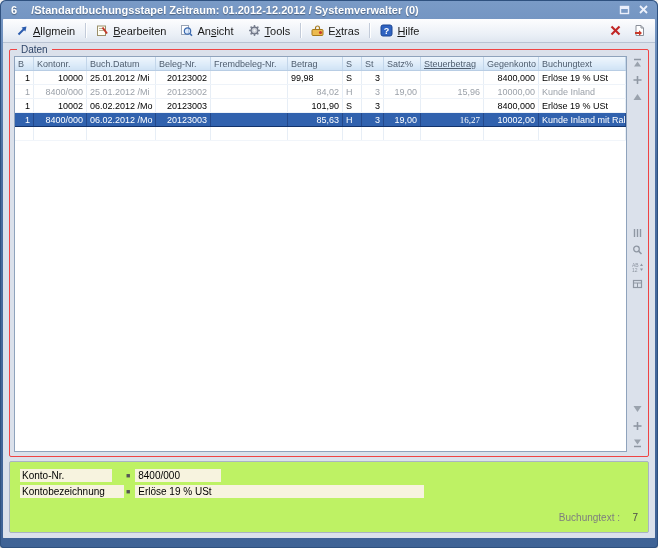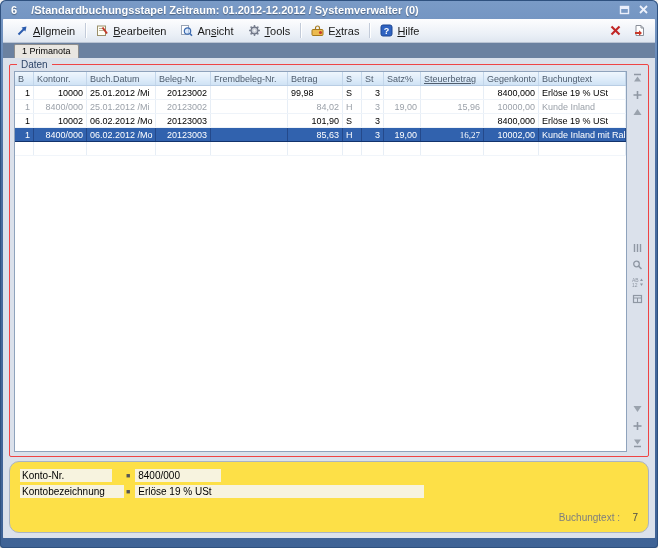--- a/index.html
+++ b/index.html
@@ -43,22 +43,22 @@
   tr.selected td{background:#3162ae;color:#fff;border-right-color:#24498b;
     border-top:1px solid #12336c;border-bottom:1px solid #12336c;}
   tr.filler td{border-bottom:1px solid #f1f5fa;}
   
   .navstrip{position:absolute;right:4px;top:8px;bottom:6px;width:14px;}
   .navgroup{display:flex;flex-direction:column;align-items:center;gap:7px;}
   .navgroup.mid{position:absolute;top:170px;left:0;right:0;}
   .navgroup.bot{position:absolute;bottom:2px;left:0;right:0;}
   .navico{width:11px;height:10px;display:flex;align-items:center;justify-content:center;}
   
-  .panel{position:absolute;left:6px;right:6px;bottom:5px;height:70px;background:#fde047;border:1px solid #a9b3c4;
-    border-radius:10px;font-size:10px;color:#000;}
+  .panel{position:absolute;left:6px;right:6px;bottom:5px;height:70px;background:#bef264;border:1px solid #a9b3c4;
+    border-radius:2px;font-size:10px;color:#000;}
   .frow{position:absolute;left:10px;height:13px;display:flex;align-items:center;}
   .flabel{background:#f7f3df;padding:0 2px;height:13px;line-height:13px;}
   .fbullet{color:#555;font-size:7px;margin:0 5px 0 0;}
   .fvalue{background:#f7f3df;padding:0 3px;height:13px;line-height:13px;}
   .saldo-num{display:inline-block;width:60px;text-align:right;}
   .satz{position:absolute;right:28px;bottom:9px;color:#7e7e7e;}
   .satzval{position:absolute;right:10px;bottom:9px;color:#4a4a4a;width:14px;text-align:right;}
 </style>
 </head>
 <body>
@@ -170,23 +170,20 @@
         <span class="micon">
           <svg viewBox="0 0 13 13" width="13" height="13">
               <path d="M3,1.5 h5 l2.5,2.5 v7.5 h-7.5 z" fill="#fff" stroke="#8a8f99" stroke-width="1"></path>
               <path d="M8,1.5 v2.5 h2.5" fill="none" stroke="#8a8f99" stroke-width="1"></path>
               <polygon points="2,8 6,8 6,6.2 9,9 6,11.8 6,10 2,10" fill="#c73a2a"></polygon>
             </svg>
         </span>
       </span>
     </div>
 
-    <div class="tabstrip">
-      <span class="tab">1 Primanota</span>
-    </div>
 
     <div class="content">
 
       <div class="groupbox">
         <span class="gblabel">Daten</span>
 
         <div class="gridwrap">
           <table class="grid">
             <thead>
                 <tr>

